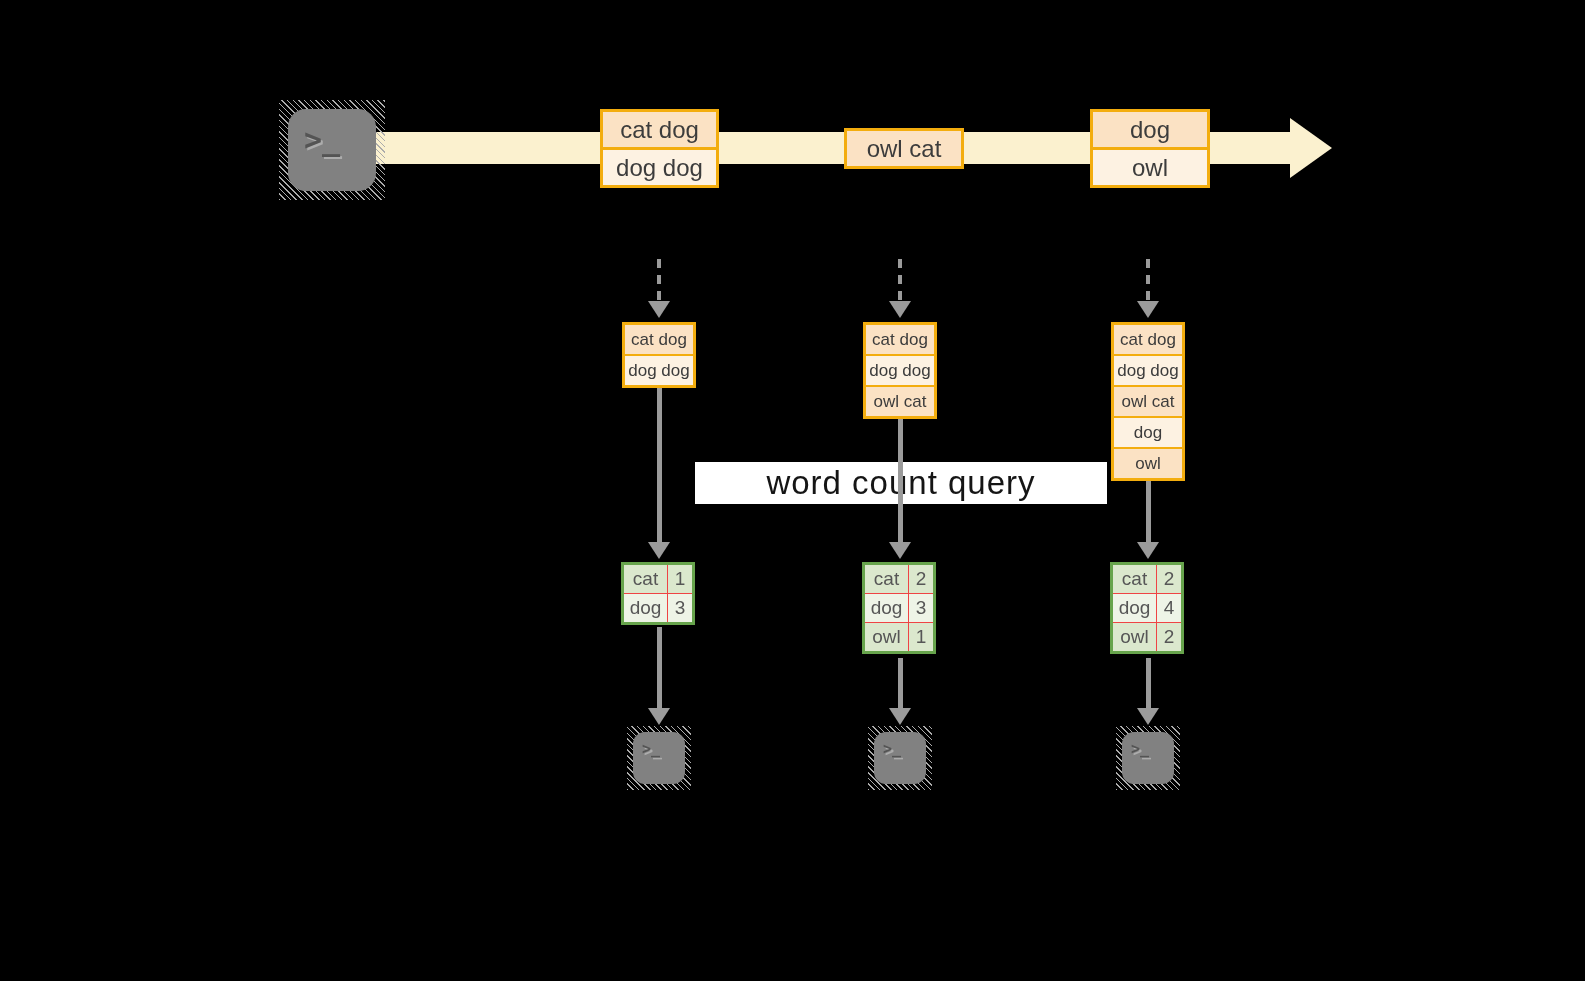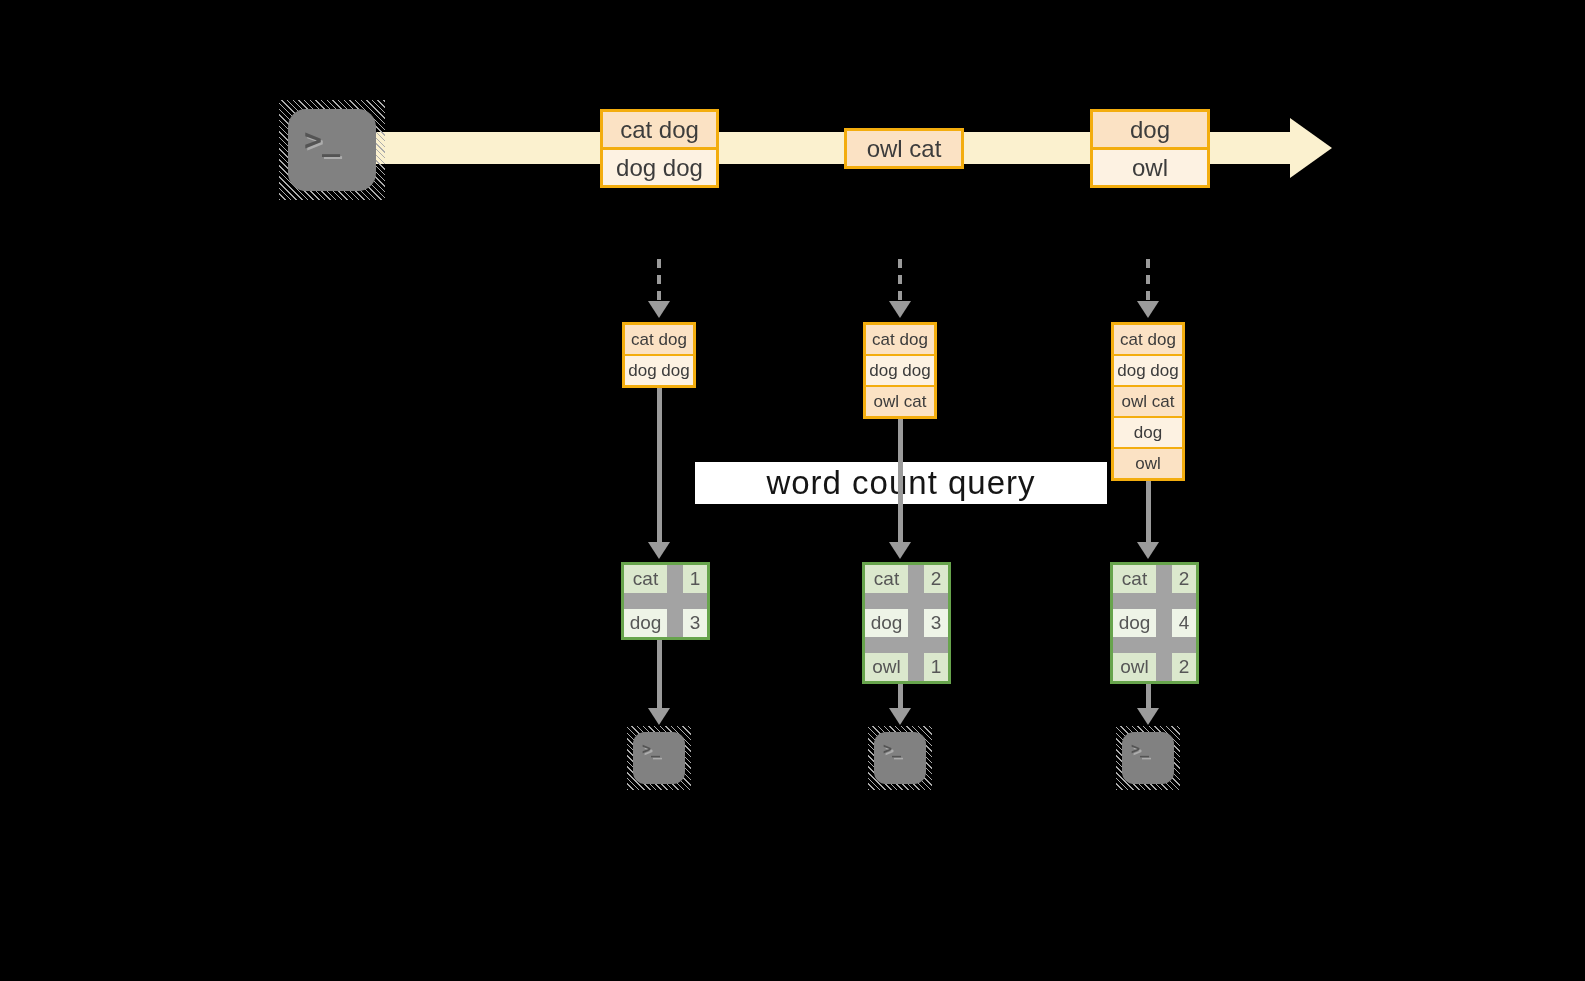--- a/index.html
+++ b/index.html
@@ -34,22 +34,22 @@
   .solid-line { width:5px; background:#9b9b9b; z-index:2; }
   .head-down  { width:0; height:0; border-left:11px solid transparent;
                 border-right:11px solid transparent; border-top:17px solid #9b9b9b; z-index:2; }
 
   
   .qband { background:#ffffff; color:#151515; display:flex; align-items:center;
            justify-content:center; font-size:33px; font-weight:300;
            letter-spacing:1px; z-index:1; }
 
   
-  .gtable { border:3px solid #67a44c; background:#a3a3a3; display:grid;
-            grid-template-columns:43px 24px; grid-auto-rows:28px; gap:16px; z-index:3; }
+  .gtable { border:3px solid #67a44c; background:#ef4444; display:grid;
+            grid-template-columns:43px 24px; grid-auto-rows:28px; gap:1px; z-index:3; }
   .gcell  { display:flex; align-items:center; justify-content:center;
             font-size:19px; color:#565656; }
   .g-dark  { background:#dbe8cd; }
   .g-light { background:#eef4e7; }
 
   
   .hatch { background:repeating-linear-gradient(45deg, #ababab 0 1px, transparent 1px 4px); z-index:3; }
   .term-inner { position:absolute; background:#818181; }
   .glyph { position:absolute; font-family:"DejaVu Sans Mono", monospace; font-weight:bold;
            color:#545454; text-shadow:2px 2px 0 rgba(225,225,225,0.45); line-height:1; }

